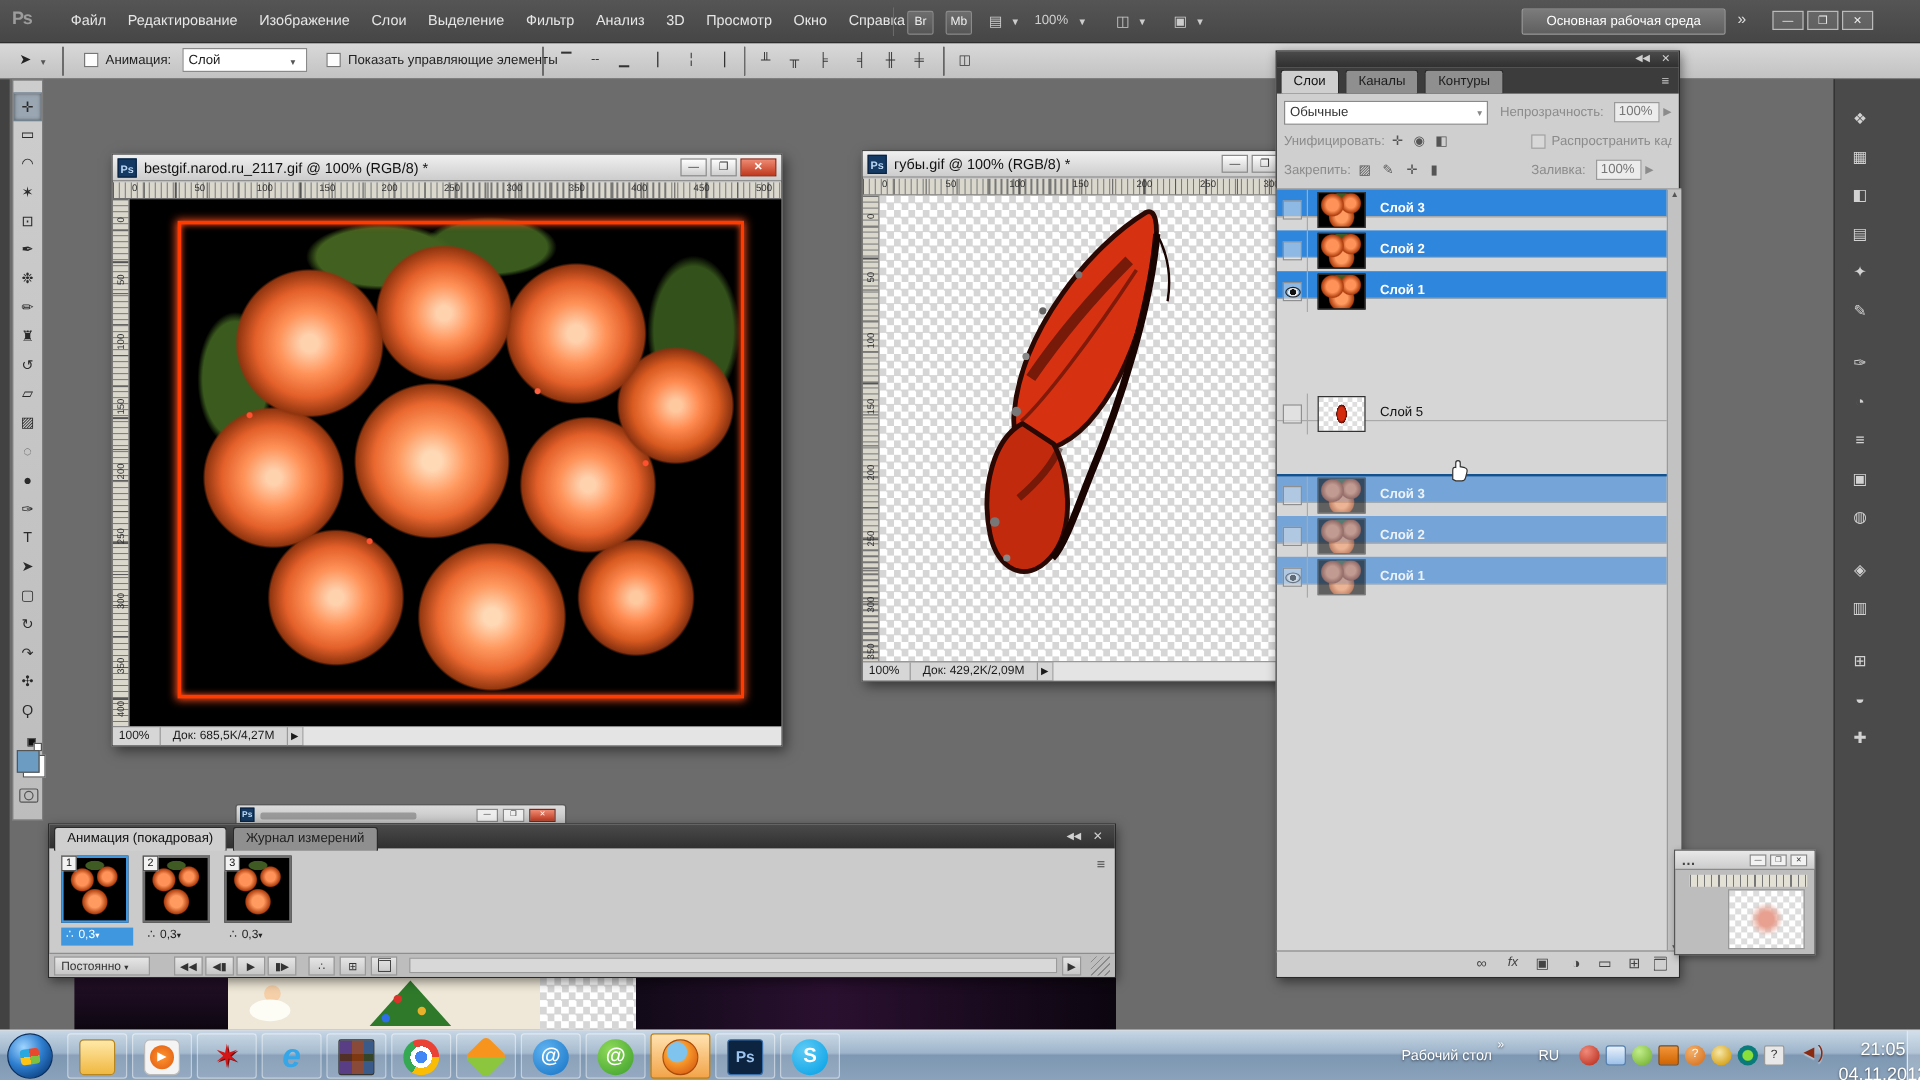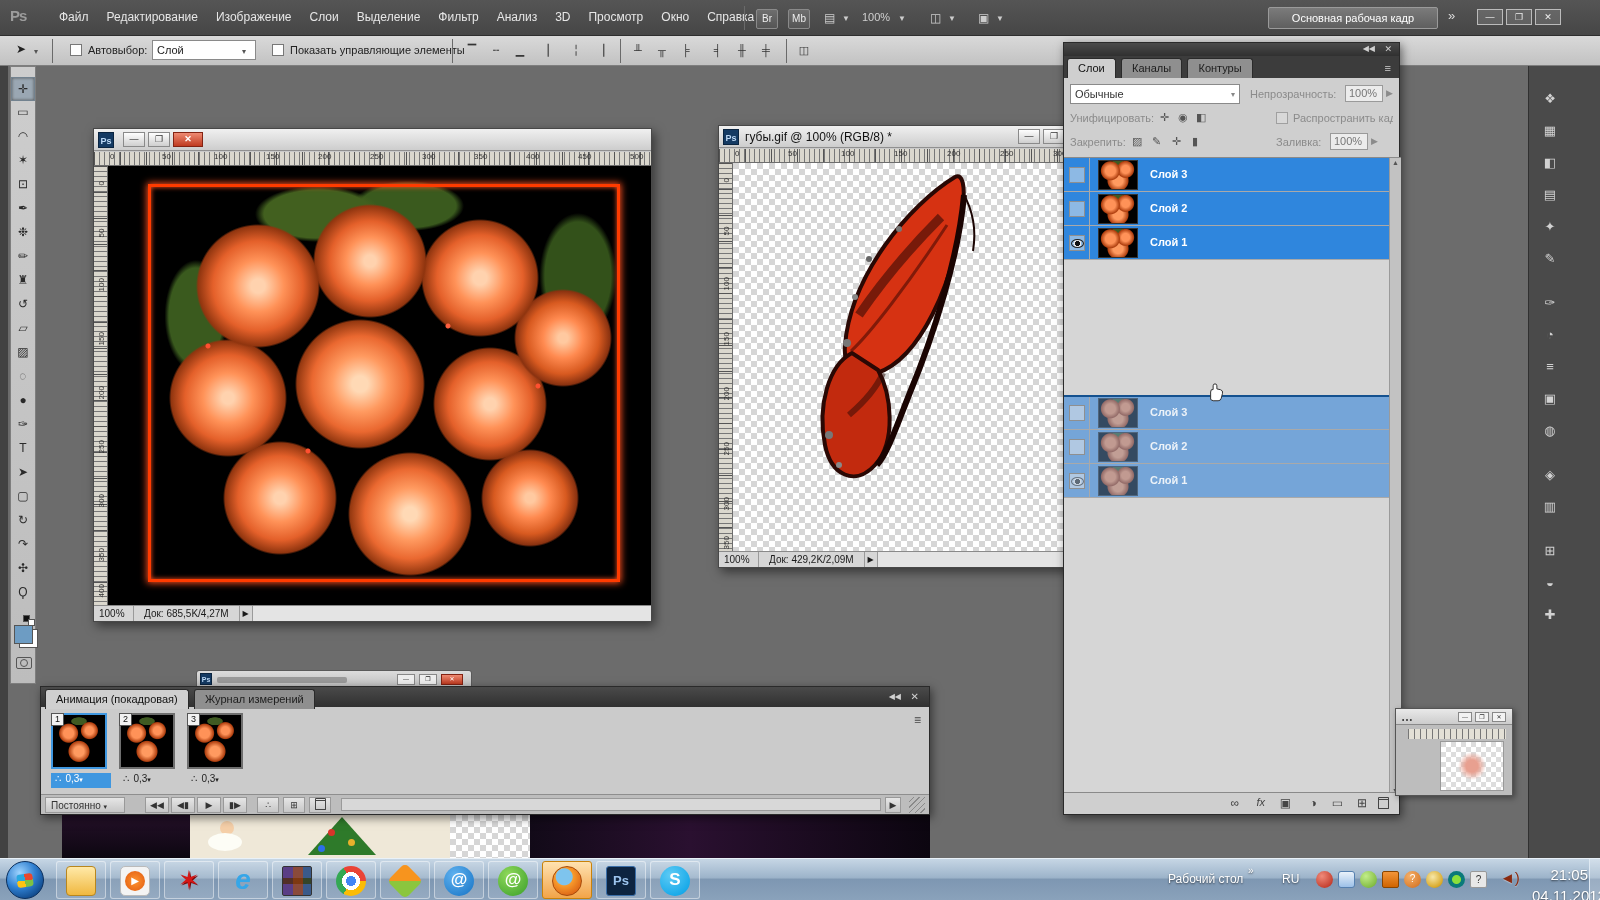--- a/index.html
+++ b/index.html
@@ -83,21 +83,21 @@
   #layerspanel{left:1063px;top:42px;width:337px;height:773px;background:#cfcfcf;border:1px solid #2a2a2a;z-index:5;box-shadow:2px 3px 9px rgba(0,0,0,.5);}
   .phead{position:absolute;left:0;top:0;right:0;height:13px;background:linear-gradient(#4a4a4a,#303030);}
   .phico{position:absolute;color:#d0d0d0;font-size:8px;top:1px;}
   .ptabs{position:absolute;left:0;top:13px;right:0;height:22px;background:#3c3c3c;padding:2px 0 0 3px;}
   .ptab{display:inline-block;height:20px;line-height:19px;padding:0 10px;font-size:11px;margin-right:2px;border-radius:3px 3px 0 0;border:1px solid #2a2a2a;border-bottom:none;}
   .ptab.on{background:#cfcfcf;color:#111;}
   .ptab.off{background:#8f8f8f;color:#1d1d1d;}
   .gray{color:#8b8b8b;}
   .valbox{display:inline-block;background:#ececec;border:1px solid #9a9a9a;padding:0 3px;height:17px;line-height:15px;font-size:11px;color:#777;}
   .miniico{font-size:11px;color:#555;}
-  .lrow{position:absolute;left:0;width:325px;height:34px;border-bottom:1px solid #a9a9a9;}
+  .lrow{position:absolute;left:0;width:325px;height:23px;border-bottom:1px solid #a9a9a9;}
   .lrow.sel{background:#2f86dd;}
   .lrow.sel .llabel{color:#fff;font-weight:bold;}
   .lrow.drag{background:rgba(92,152,216,.8);}
   .lrow.drag .llabel{color:#ecf2f8;font-weight:bold;}
   .lrow.drag .lthumb{opacity:.55;}
   .eyecell{position:absolute;left:0;top:0;width:26px;height:34px;border-right:1px solid #a9a9a9;}
   .eyewell{position:absolute;left:5px;top:9px;width:16px;height:16px;border:1px solid #8f8f8f;background:rgba(235,235,235,.5);}
   .eye{position:absolute;left:7px;top:13px;width:13px;height:9px;border:1px solid #222;border-radius:50%;background:radial-gradient(circle,#111 2.5px,#e8e8e8 2.6px 4px,transparent 4px);}
   .lthumb{position:absolute;left:34px;top:2px;width:40px;height:30px;border:1px solid #333;}
   .llabel{position:absolute;left:86px;top:10px;font-size:11px;color:#111;}
@@ -157,33 +157,33 @@
     <div class="abs mbtn" style="left:756px;top:9px;width:22px;">Br</div>
     <div class="abs mbtn" style="left:788px;top:9px;width:22px;">Mb</div>
     <span class="abs mglyph" style="left:824px;top:8px;">▤</span>
     <span class="abs caret" style="left:842px;top:14px;">▼</span>
     <span class="abs" style="left:862px;top:11px;color:#cfcfcf;font-size:11px;">100%</span>
     <span class="abs caret" style="left:898px;top:14px;">▼</span>
     <span class="abs mglyph" style="left:930px;top:8px;">◫</span>
     <span class="abs caret" style="left:948px;top:14px;">▼</span>
     <span class="abs mglyph" style="left:978px;top:8px;">▣</span>
     <span class="abs caret" style="left:996px;top:14px;">▼</span>
-    <div class="abs" id="workspace-btn">Основная рабочая кадр</div>
+    <div class="abs" id="workspace-btn">Основная рабочая среда</div>
     <span class="abs" style="left:1448px;top:8px;color:#ddd;font-size:13px;">»</span>
     <div class="abs winbtn" style="left:1477px;top:9px;">—</div>
     <div class="abs winbtn" style="left:1506px;top:9px;">❐</div>
     <div class="abs winbtn" style="left:1535px;top:9px;">✕</div>
   </div>
 
   <div class="abs" id="optionsbar">
     <span class="abs" style="left:16px;top:6px;font-size:12px;color:#222;">➤</span>
     <span class="abs caret" style="left:34px;top:11px;color:#555;">▾</span>
     <div class="abs vsep" style="left:52px;top:3px;height:24px;"></div>
     <span class="abs cb" style="left:70px;top:8px;"></span>
-    <span class="abs ob-label" style="left:88px;top:0;">Автовыбор:</span>
+    <span class="abs ob-label" style="left:88px;top:0;">Анимация:</span>
     <div class="abs ob-dd" style="left:152px;top:4px;width:104px;">Слой</div>
     <span class="abs caret" style="left:242px;top:11px;color:#555;">▾</span>
     <span class="abs cb" style="left:272px;top:8px;"></span>
     <span class="abs ob-label" style="left:290px;top:0;">Показать управляющие элементы</span>
     <div class="abs vsep" style="left:452px;top:3px;height:24px;"></div>
     <span class="abs alico" style="left:462px;top:4px;">▔</span>
     <span class="abs alico" style="left:486px;top:4px;">╌</span>
     <span class="abs alico" style="left:510px;top:4px;">▁</span>
     <span class="abs alico" style="left:542px;top:4px;">▏</span>
     <span class="abs alico" style="left:566px;top:4px;">╎</span>
@@ -235,20 +235,21 @@
     <span class="psicon" style="position:absolute;left:3px;top:2px;width:12px;height:12px;line-height:12px;font-size:7px;">Ps</span>
     <span class="abs" style="left:20px;top:6px;width:130px;height:6px;background:#9a9a9a;border-radius:2px;"></span>
     <div class="abs" style="left:200px;top:3px;width:18px;height:11px;border:1px solid #888;background:#eee;font-size:6px;text-align:center;line-height:9px;">—</div>
     <div class="abs" style="left:222px;top:3px;width:18px;height:11px;border:1px solid #888;background:#eee;font-size:6px;text-align:center;line-height:9px;">❐</div>
     <div class="abs" style="left:244px;top:3px;width:22px;height:11px;border:1px solid #832313;background:linear-gradient(#ee8a72,#bf3a20);color:#fff;font-size:6px;text-align:center;line-height:9px;">✕</div>
   </div>
 
   <div class="abs docwin" style="left:93px;top:128px;width:559px;height:494px;">
     <div class="dtitle">
       <span class="psicon">Ps</span>
+      <span class="dtext">bestgif.narod.ru_2117.gif @ 100% (RGB/8) *</span>
       <span class="dbtn">—</span>
       <span class="dbtn">❐</span>
       <span class="dbtn close">✕</span>
     </div>
     <div class="ruler-h">
       <span class="rnum" style="left:16px;">0</span>
         <span class="rnum" style="left:68px;">50</span>
         <span class="rnum" style="left:120px;">100</span>
         <span class="rnum" style="left:172px;">150</span>
         <span class="rnum" style="left:224px;">200</span>
@@ -428,20 +429,27 @@
           <span class="llabel">Слой 2</span>
         </div>
       <div class="lrow sel" style="top:68px;">
           <span class="eyecell">
             <span class="eyewell"></span>
             <span class="eye"></span>
           </span>
           <span class="lthumb thumb-roses"></span>
           <span class="llabel">Слой 1</span>
         </div>
+      <div class="lrow noeye" style="top:170px;">
+          <span class="eyecell">
+            <span class="eyewell"></span>
+          </span>
+          <span class="lthumb thumb-bf"></span>
+          <span class="llabel">Слой 5</span>
+        </div>
       <div class="droprule" style="top:237px;"></div>
       <div class="lrow drag noeye" style="top:238px;">
           <span class="eyecell">
             <span class="eyewell"></span>
           </span>
           <span class="lthumb thumb-roses"></span>
           <span class="llabel">Слой 3</span>
         </div>
       <div class="lrow drag noeye" style="top:272px;">
           <span class="eyecell">

